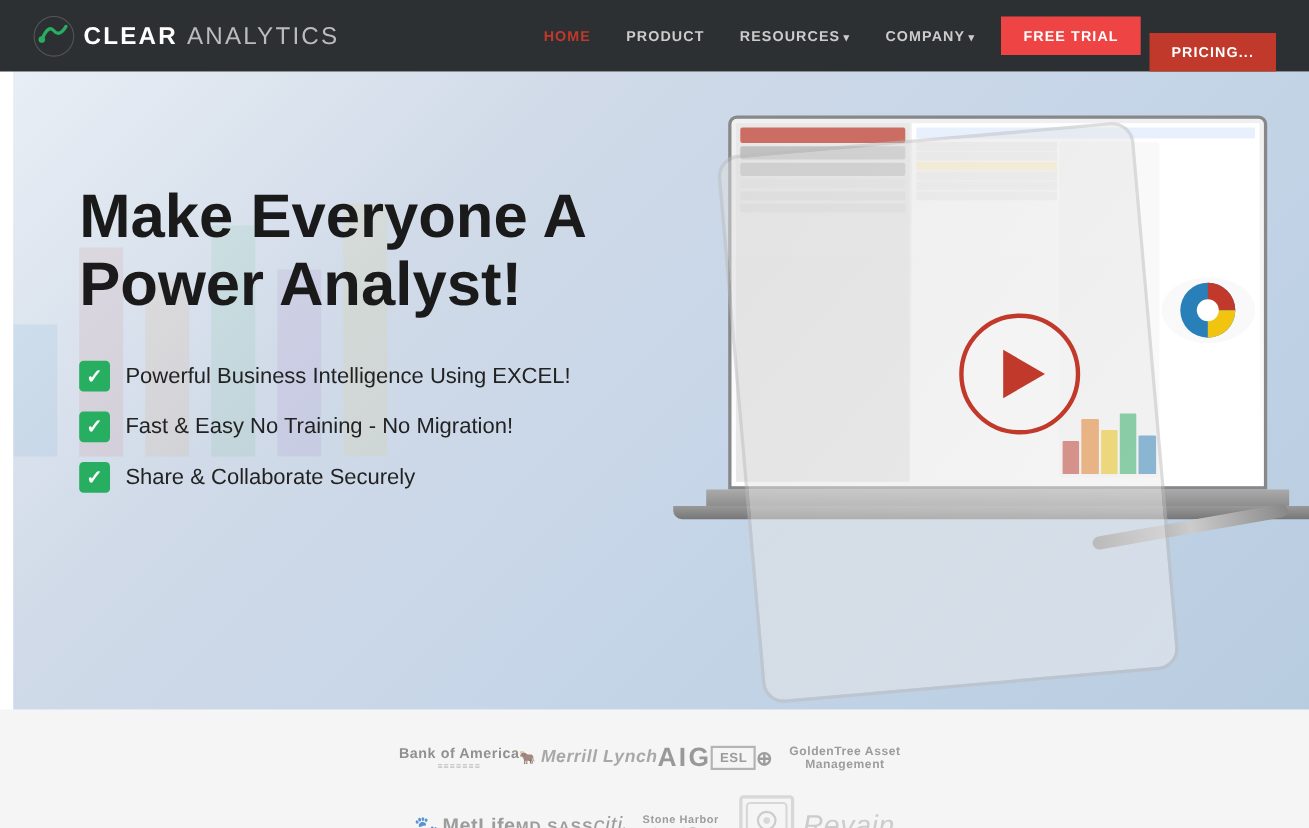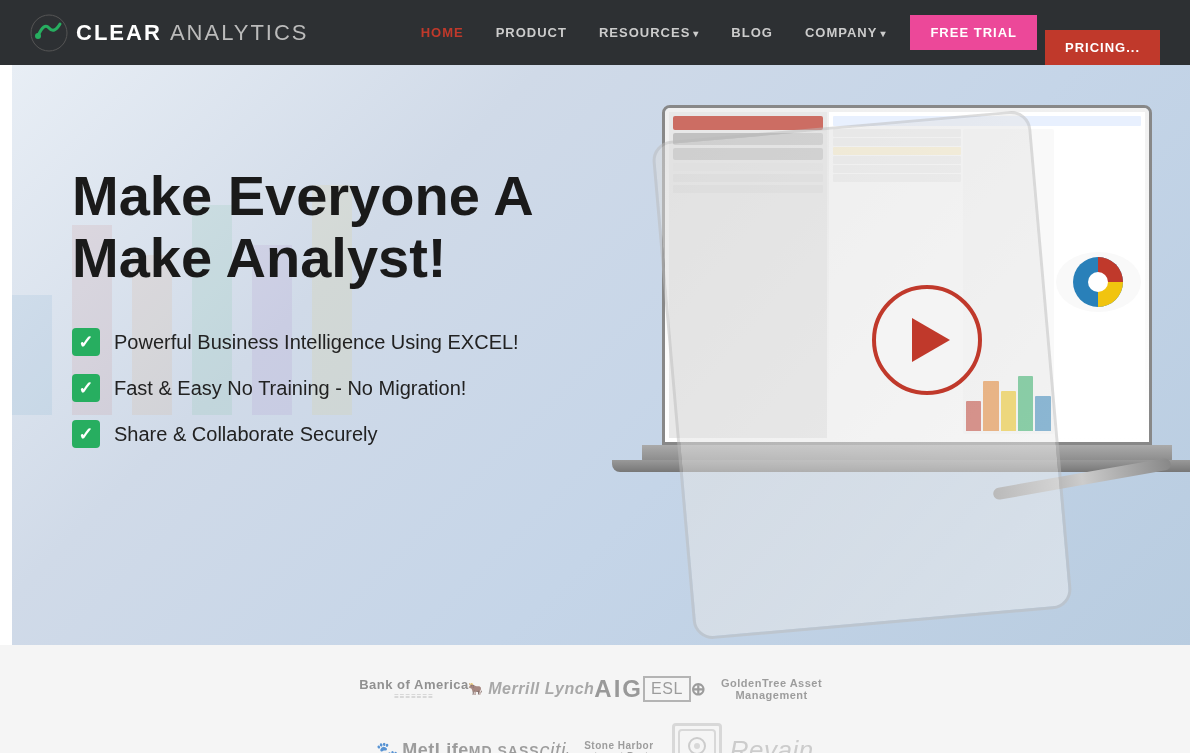--- a/index.html
+++ b/index.html
@@ -67,21 +67,21 @@
       padding: 10px 20px;
       font-size: 13px;
       font-weight: 700;
       letter-spacing: 1px;
       text-transform: uppercase;
       border: none;
       cursor: pointer;
       margin-left: 8px;
     }
     .btn-free-trial {
-      background-color: #ec4899;
+      background-color: #ef4444;
       color: #ffffff;
     }
     .btn-pricing {
       background-color: #c0392b;
       color: #ffffff;
       margin-top: 29px;
     }
 
     
     .hero {
@@ -290,22 +290,22 @@
       font-weight: 700;
       color: #888;
     }
     .aig-logo {
       font-size: 24px;
       font-weight: 900;
       color: #737373;
       letter-spacing: 2px;
     }
     .esl-logo {
-      font-size: 16px;
-      font-weight: 400;
+      font-size: 12px;
+      font-weight: 700;
       color: #777;
       border: 2px solid #999;
       padding: 2px 6px;
     }
     .golden-tree {
       font-size: 11px;
       font-weight: 600;
       color: #777;
       text-align: center;
       max-width: 140px;
@@ -397,23 +397,20 @@
     <li>
       <a href="#" class="active">HOME</a>
     </li>
     <li>
       <a href="#">PRODUCT</a>
     </li>
     <li>
       <a href="#">
         <span>RESOURCES</span><span class="arrow">▾</span>
       </a>
-    </li>
-    <li>
-      <a href="#">BLOG</a>
     </li>
     <li>
       <a href="#">
         <span>COMPANY</span><span class="arrow">▾</span>
       </a>
     </li>
     <li>
       <button class="nav-btn btn-free-trial">FREE TRIAL</button>
     </li>
     <li>
@@ -431,21 +428,21 @@
     <rect x="200" y="60" width="40" height="210" fill="#27ae60"></rect>
     <rect x="260" y="100" width="40" height="170" fill="#8e44ad"></rect>
     <rect x="320" y="40" width="40" height="230" fill="#f1c40f"></rect>
   </svg>
 
   <div class="tablet-bg"></div>
 
   <div class="hero-content">
     <h1 class="hero-title">
       <span>Make Everyone A</span><br>
-      <span>Make Analyst!</span>
+      <span>Power Analyst!</span>
     </h1>
     <ul class="hero-bullets">
       <li>
         <span class="check-icon"></span>
         <span>Powerful Business Intelligence Using EXCEL!</span>
       </li>
       <li>
         <span class="check-icon"></span>
         <span>Fast &amp; Easy No Training - No Migration!</span>
       </li>

